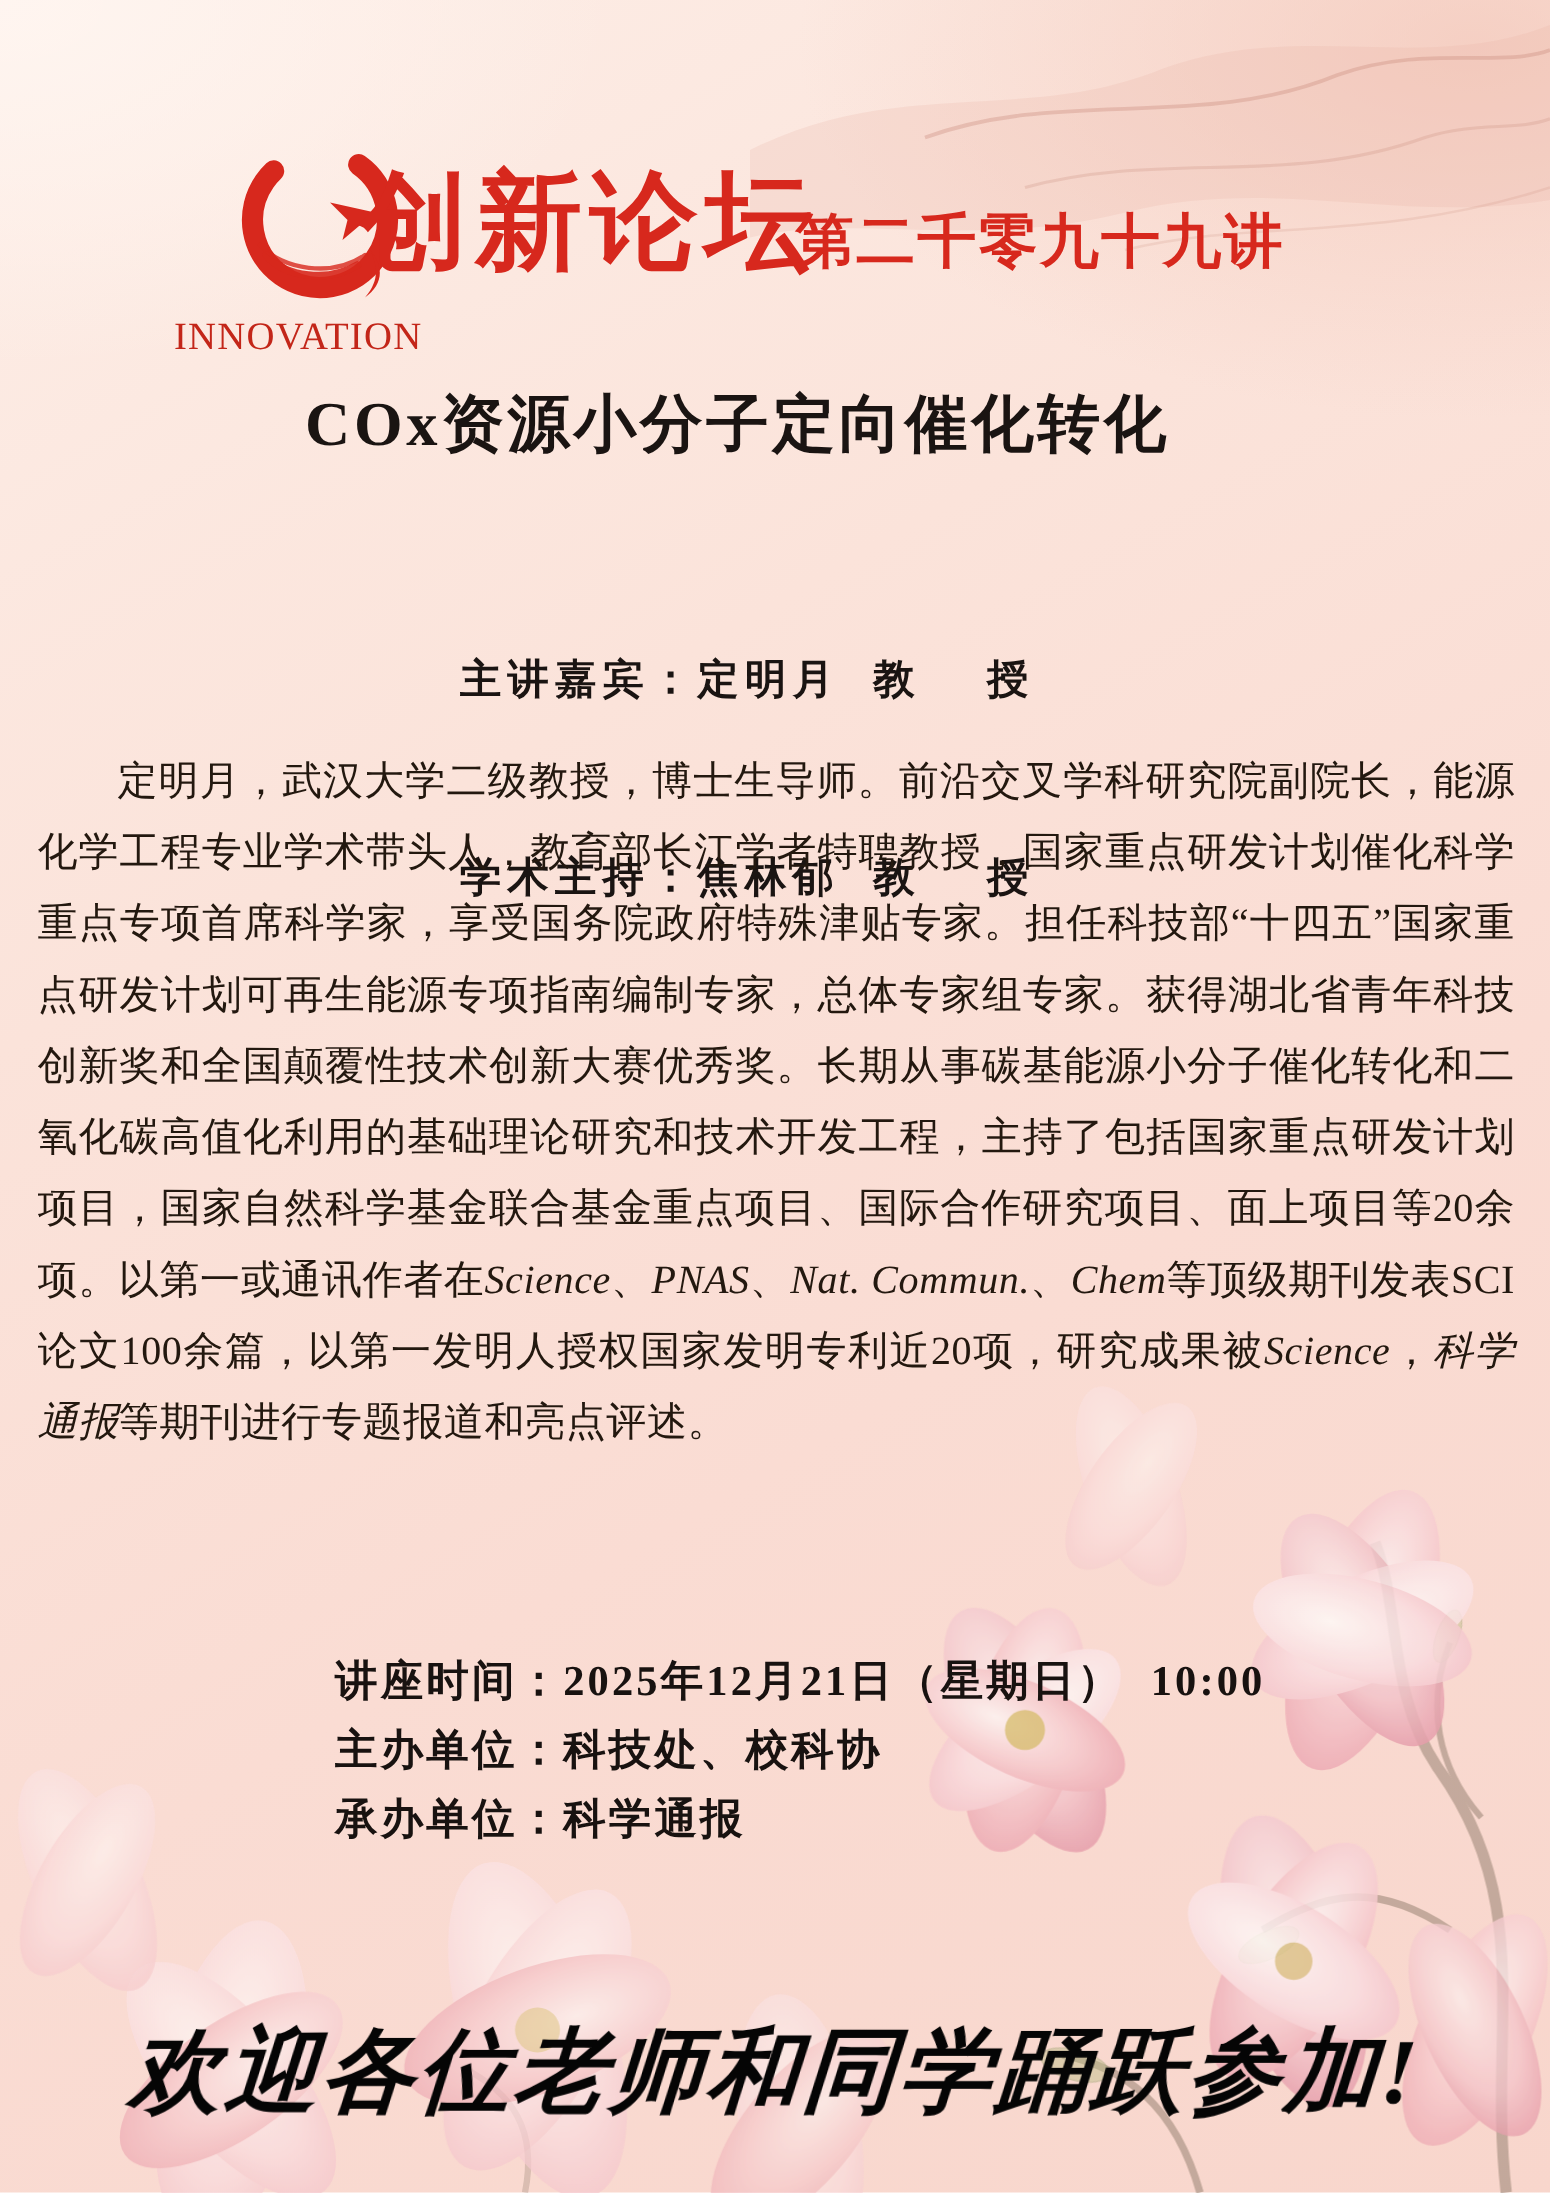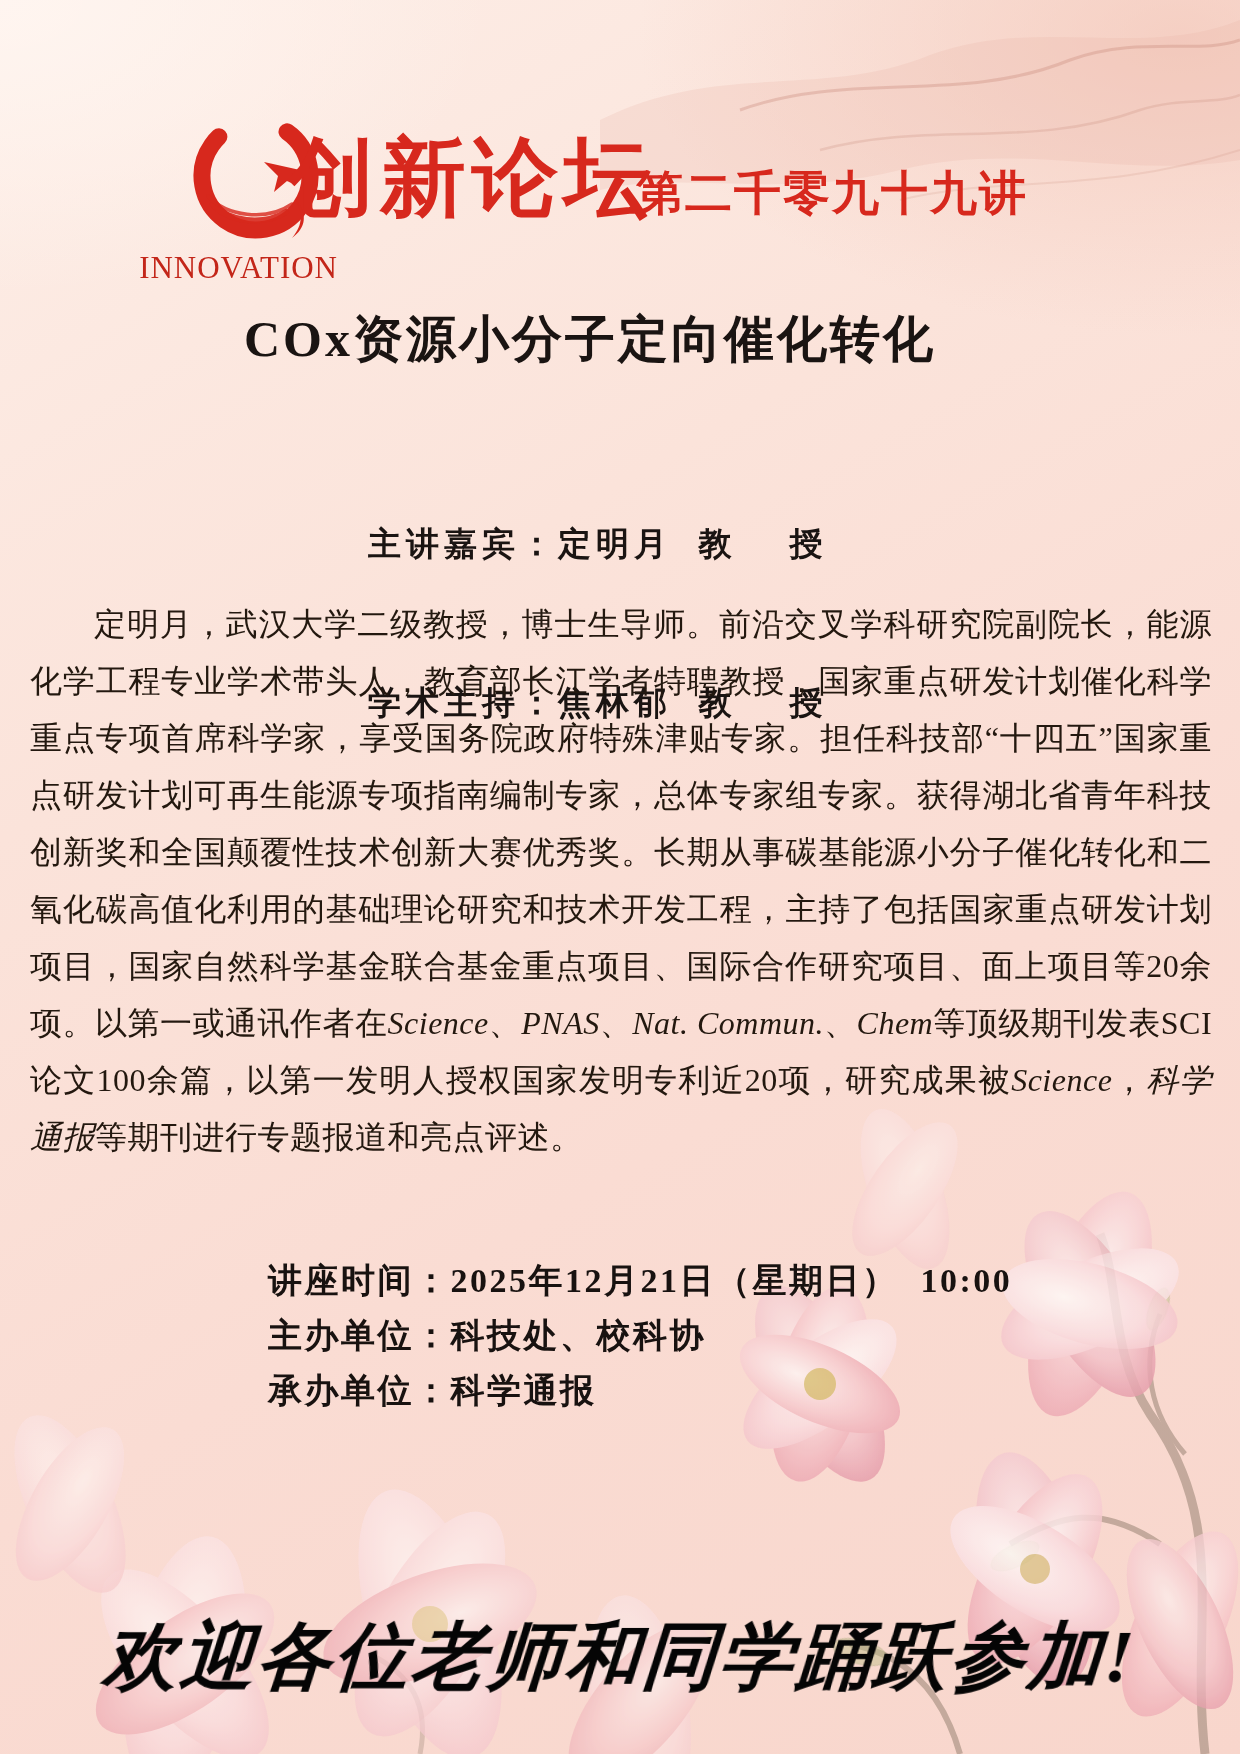--- a/index.html
+++ b/index.html
@@ -22,21 +22,21 @@
   
   .lec-title{position:absolute;left:0;right:60px;top:306px;margin:0;text-align:center;
     font-weight:bold;font-size:50px;color:#1a1412;letter-spacing:3px;}
   
   .speakers{position:absolute;left:368px;top:412px;font-size:33px;color:#1a1412;line-height:53px;letter-spacing:5px;white-space:pre;font-weight:600;}
   
   .bio{position:absolute;left:30px;right:28px;top:596px;margin:0;font-size:32px;line-height:57px;
     color:#23180f;text-align:justify;text-indent:2em;letter-spacing:0.5px;}
   .bio .it{font-style:italic;font-family:"Liberation Serif",serif;}
   
-  .details{position:absolute;left:268px;top:1258px;font-size:34px;font-weight:bold;color:#181210;letter-spacing:2.5px;}
+  .details{position:absolute;left:268px;top:1322px;font-size:34px;font-weight:bold;color:#181210;letter-spacing:2.5px;}
   .detail-row{height:55px;white-space:pre;}
   
   .welcome{position:absolute;left:0;right:0;top:1608px;text-align:center;margin:0;
     font-size:74px;font-weight:900;font-style:italic;color:#050505;letter-spacing:3px;
     transform:skewX(-4deg);font-family:"Liberation Serif","DejaVu Serif",serif;}
 </style>
 </head>
 <body>
 
 <div class="poster">

